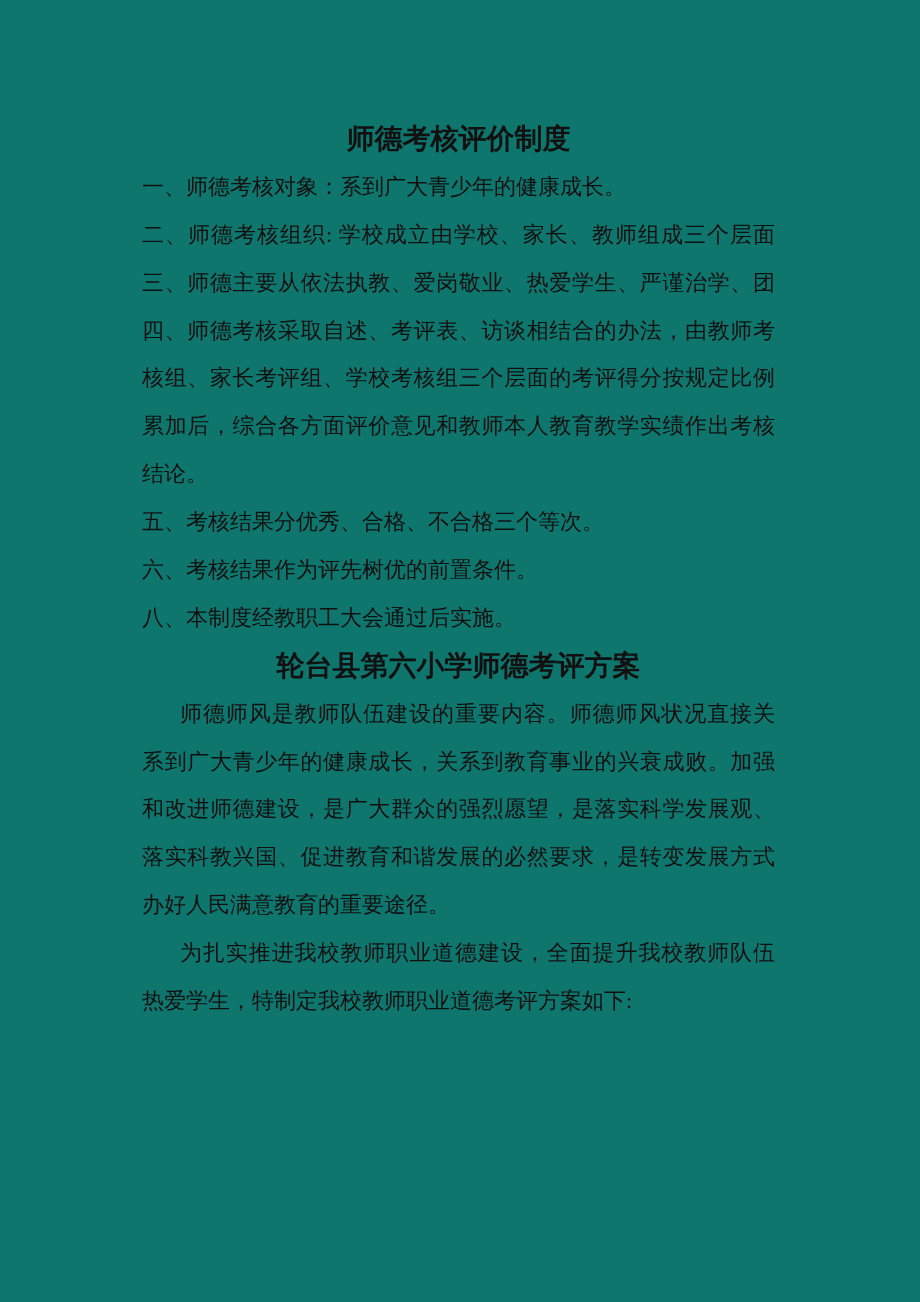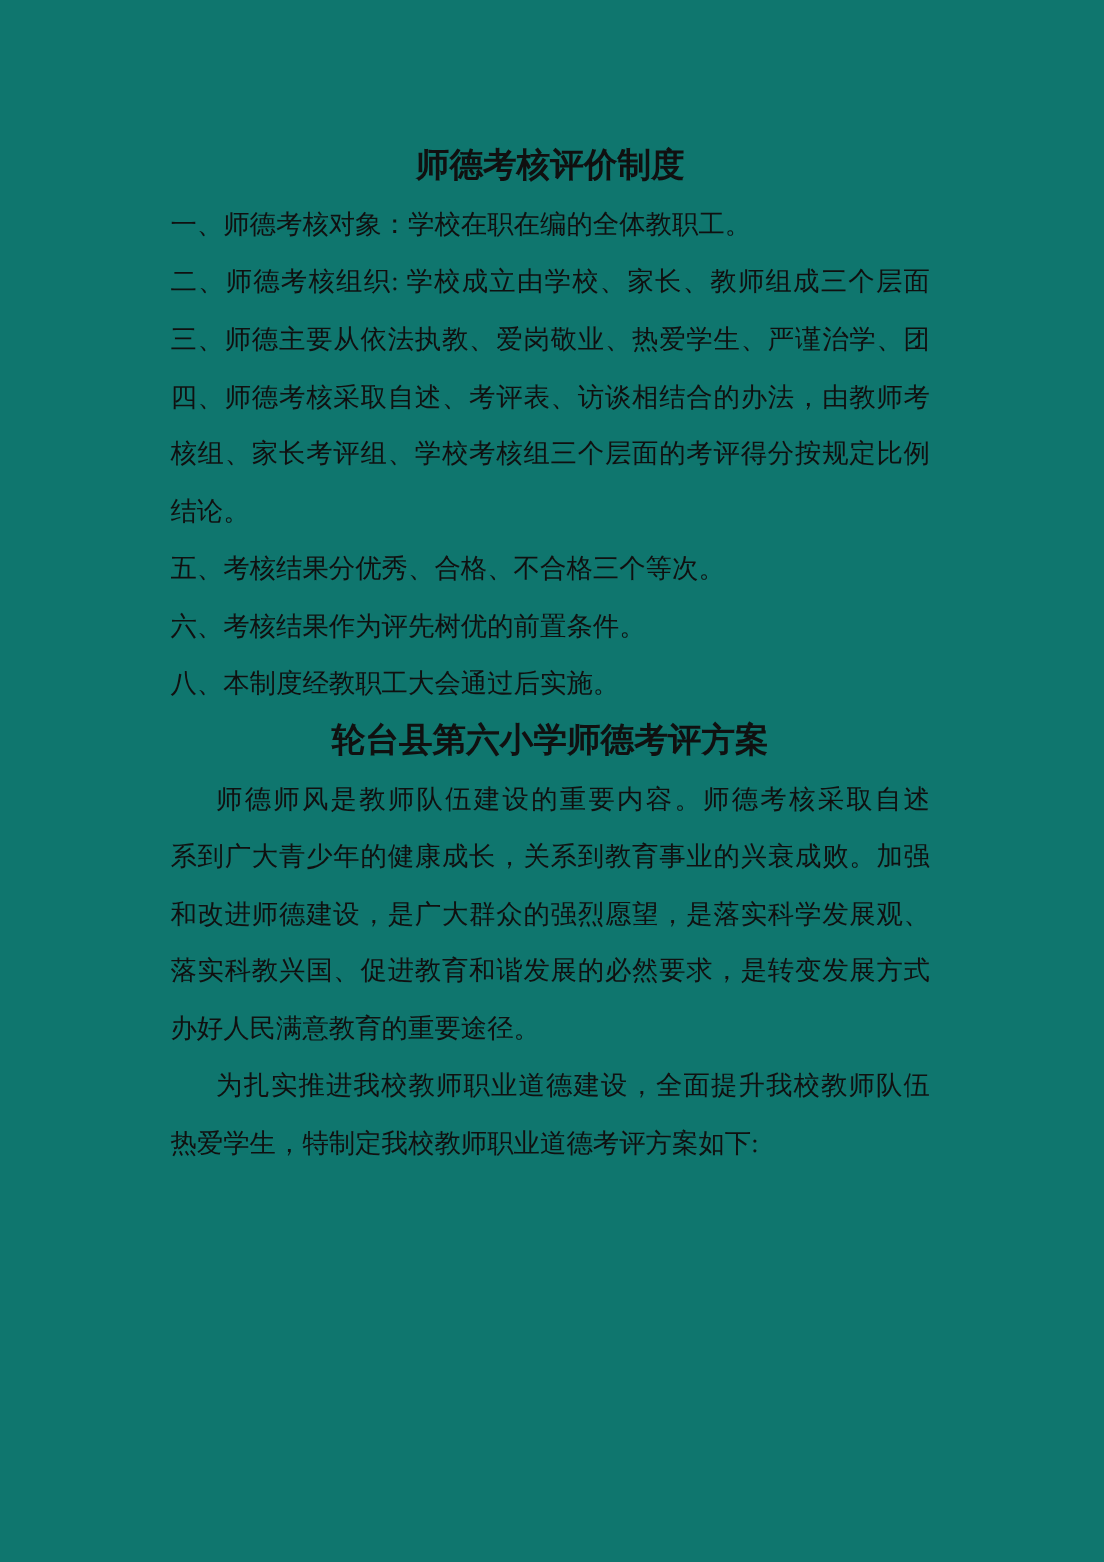--- a/index.html
+++ b/index.html
@@ -36,30 +36,31 @@
     font-size: 28px;
     text-align: center;
     text-align-last: center;
   }
 </style>
 </head>
 <body>
 
 <div class="page">
   <div class="line heading">师德考核评价制度</div>
-  <div class="line">一、师德考核对象：学校在职在编的全体教职工。</div>
+  <div class="line">一、师德考核对象：系到广大青少年的健康成长。</div>
   <div class="line fill">二、师德考核组织: 学校成立由学校、家长、教师组成三个层面</div>
   <div class="line fill">三、师德主要从依法执教、爱岗敬业、热爱学生、严谨治学、团</div>
   <div class="line fill">四、师德考核采取自述、考评表、访谈相结合的办法，由教师考</div>
   <div class="line fill">核组、家长考评组、学校考核组三个层面的考评得分按规定比例</div>
+  <div class="line fill">累加后，综合各方面评价意见和教师本人教育教学实绩作出考核</div>
   <div class="line">结论。</div>
   <div class="line">五、考核结果分优秀、合格、不合格三个等次。</div>
   <div class="line">六、考核结果作为评先树优的前置条件。</div>
   <div class="line">八、本制度经教职工大会通过后实施。</div>
   <div class="line heading">轮台县第六小学师德考评方案</div>
-  <div class="line fill indent">师德师风是教师队伍建设的重要内容。师德考核采取自述</div>
+  <div class="line fill indent">师德师风是教师队伍建设的重要内容。师德师风状况直接关</div>
   <div class="line fill">系到广大青少年的健康成长，关系到教育事业的兴衰成败。加强</div>
   <div class="line fill">和改进师德建设，是广大群众的强烈愿望，是落实科学发展观、</div>
   <div class="line fill">落实科教兴国、促进教育和谐发展的必然要求，是转变发展方式</div>
   <div class="line">办好人民满意教育的重要途径。</div>
   <div class="line fill indent">为扎实推进我校教师职业道德建设，全面提升我校教师队伍</div>
   <div class="line">热爱学生，特制定我校教师职业道德考评方案如下:</div>
 </div>
 
 </body></html>

